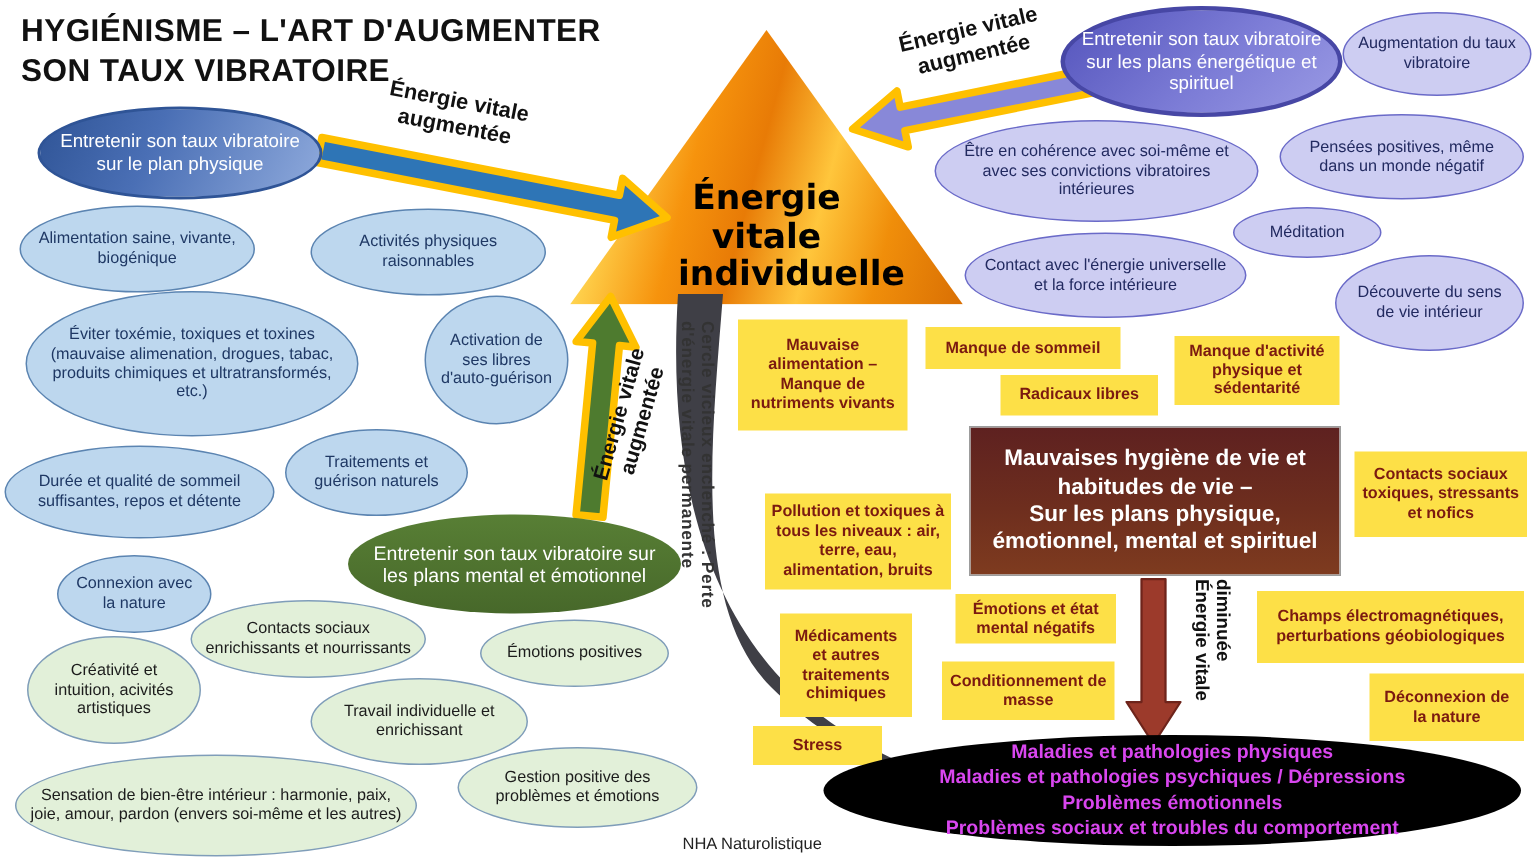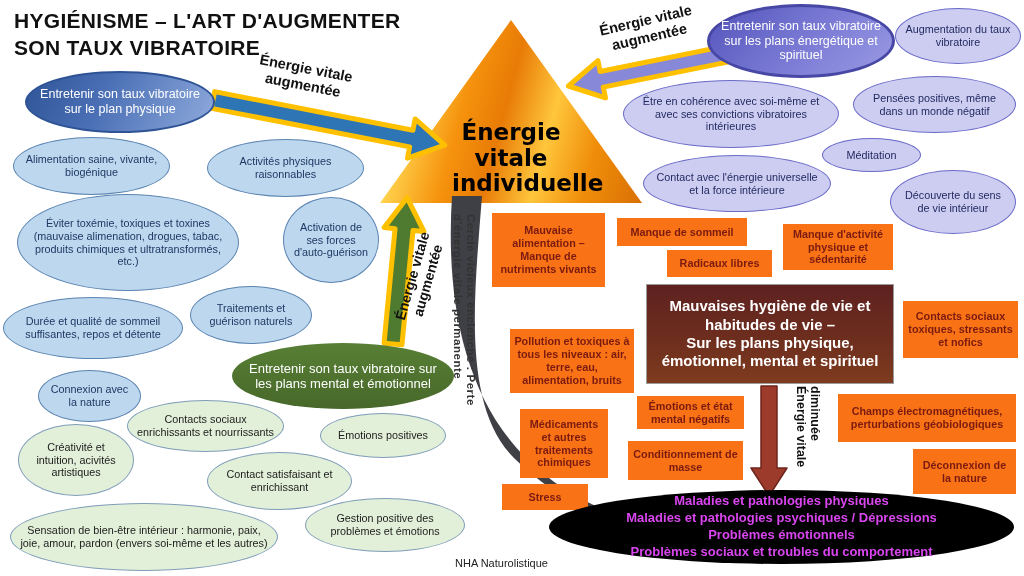--- a/index.html
+++ b/index.html
@@ -19,21 +19,21 @@
   }
   .ellipse{border-radius:50%;}
   .blue-item{background:#BDD7EE;border:1.6px solid #5B84B1;color:#1F3864;font-size:10.8px;}
   .green-item{background:#E2F0D9;border:1.5px solid #7F9DB9;color:#1c1c1c;font-size:10.8px;}
   .purple-item{background:#CDCDF2;border:1.5px solid #6A6AC8;color:#222a60;font-size:10.8px;}
   .main-blue{background:linear-gradient(115deg,#2F5496 0%,#4a6fb5 40%,#8FAADC 100%);
     border:2px solid #2F5496;color:#fff;font-size:12.5px;}
   .main-green{background:linear-gradient(180deg,#587f35,#47682a);color:#fff;font-size:13px;}
   .main-purple{background:linear-gradient(135deg,#5454BC 0%,#7c7cd6 55%,#9a9ae4 100%);
     border:3px solid #4747A5;color:#fff;font-size:12.5px;}
-  .red-box{position:absolute;background:#f97316;color:#7B1A10;font-weight:bold;
+  .red-box{position:absolute;background:#fde047;color:#7B1A10;font-weight:bold;
     font-size:10.8px;display:flex;align-items:center;justify-content:center;
     text-align:center;line-height:1.2;padding:2px 4px;box-sizing:border-box;}
   .brown-box{position:absolute;background:linear-gradient(180deg,#5E2120 0%,#6E2E1E 55%,#7E3B1F 100%);
     color:#fff;font-weight:bold;font-size:15px;display:flex;align-items:center;justify-content:center;
     text-align:center;white-space:pre-line;line-height:1.22;box-sizing:border-box;border:1px solid #9c9c9c;}
   .black-ellipse{position:absolute;background:#000;border-radius:50%;color:#d946ef;font-weight:bold;
     font-size:13px;display:flex;align-items:center;justify-content:center;text-align:center;
     white-space:pre-line;line-height:1.3;}
   .triangle{
     position:absolute;left:380px;top:20px;width:262px;height:183px;
@@ -93,30 +93,30 @@
   <div class="vlabel v-lr" style="left:794px;top:386px;height:104px;font-size:12.5px;">Énergie vitale
 diminuée</div>
 
   <div class="vlabel v-rl" style="left:451px;top:214px;height:310px;font-size:11.5px;color:#333;letter-spacing:.5px;">Cercle vicieux enclenché : Perte
 d'énergie vitale permanente</div>
 
   <div class="node ellipse main-blue" style="left:25px;top:71px;width:190px;height:62px;">Entretenir son taux vibratoire sur le plan physique</div>
   <div class="node ellipse blue-item" style="left:207px;top:139px;width:157px;height:58px;">Activités physiques raisonnables</div>
   <div class="node ellipse blue-item" style="left:13px;top:137px;width:157px;height:58px;">Alimentation saine, vivante, biogénique</div>
   <div class="node ellipse blue-item" style="left:17px;top:194px;width:222px;height:97px;">Éviter toxémie, toxiques et toxines (mauvaise alimenation, drogues, tabac, produits chimiques et ultratransformés, etc.)</div>
-  <div class="node ellipse blue-item" style="left:283px;top:197px;width:96px;height:86px;">Activation de ses forces d'auto-guérison</div>
+  <div class="node ellipse blue-item" style="left:283px;top:197px;width:96px;height:86px;">Activation de ses libres d'auto-guérison</div>
   <div class="node ellipse blue-item" style="left:3px;top:297px;width:180px;height:62px;">Durée et qualité de sommeil suffisantes, repos et détente</div>
   <div class="node ellipse blue-item" style="left:190px;top:286px;width:122px;height:58px;">Traitements et guérison naturels</div>
   <div class="node ellipse blue-item" style="left:38px;top:370px;width:103px;height:52px;">Connexion avec la nature</div>
 
   <div class="node ellipse main-green" style="left:232px;top:343px;width:222px;height:66px;">Entretenir son taux vibratoire sur les plans mental et émotionnel</div>
   <div class="node ellipse green-item" style="left:127px;top:400px;width:157px;height:52px;">Contacts sociaux enrichissants et nourrissants</div>
   <div class="node ellipse green-item" style="left:18px;top:424px;width:116px;height:72px;">Créativité et intuition, acivités artistiques</div>
   <div class="node ellipse green-item" style="left:320px;top:413px;width:126px;height:45px;">Émotions positives</div>
-  <div class="node ellipse green-item" style="left:207px;top:452px;width:145px;height:58px;">Contact satisfaisant et enrichissant</div>
+  <div class="node ellipse green-item" style="left:207px;top:452px;width:145px;height:58px;">Travail individuelle et enrichissant</div>
   <div class="node ellipse green-item" style="left:305px;top:498px;width:160px;height:54px;">Gestion positive des problèmes et émotions</div>
   <div class="node ellipse green-item" style="left:10px;top:503px;width:268px;height:68px;">Sensation de bien-être intérieur : harmonie, paix, joie, amour, pardon (envers soi-même et les autres)</div>
 
   <div class="node ellipse main-purple" style="left:707px;top:4px;width:188px;height:74px;">Entretenir son taux vibratoire sur les plans énergétique et spirituel</div>
   <div class="node ellipse purple-item" style="left:895px;top:8px;width:126px;height:56px;">Augmentation du taux vibratoire</div>
   <div class="node ellipse purple-item" style="left:623px;top:80px;width:216px;height:68px;">Être en cohérence avec soi-même et avec ses convictions vibratoires intérieures</div>
   <div class="node ellipse purple-item" style="left:853px;top:76px;width:163px;height:57px;">Pensées positives, même dans un monde négatif</div>
   <div class="node ellipse purple-item" style="left:822px;top:138px;width:99px;height:34px;">Méditation</div>
   <div class="node ellipse purple-item" style="left:643px;top:155px;width:188px;height:57px;">Contact avec l'énergie universelle et la force intérieure</div>
   <div class="node ellipse purple-item" style="left:890px;top:170px;width:126px;height:64px;">Découverte du sens de vie intérieur</div>

